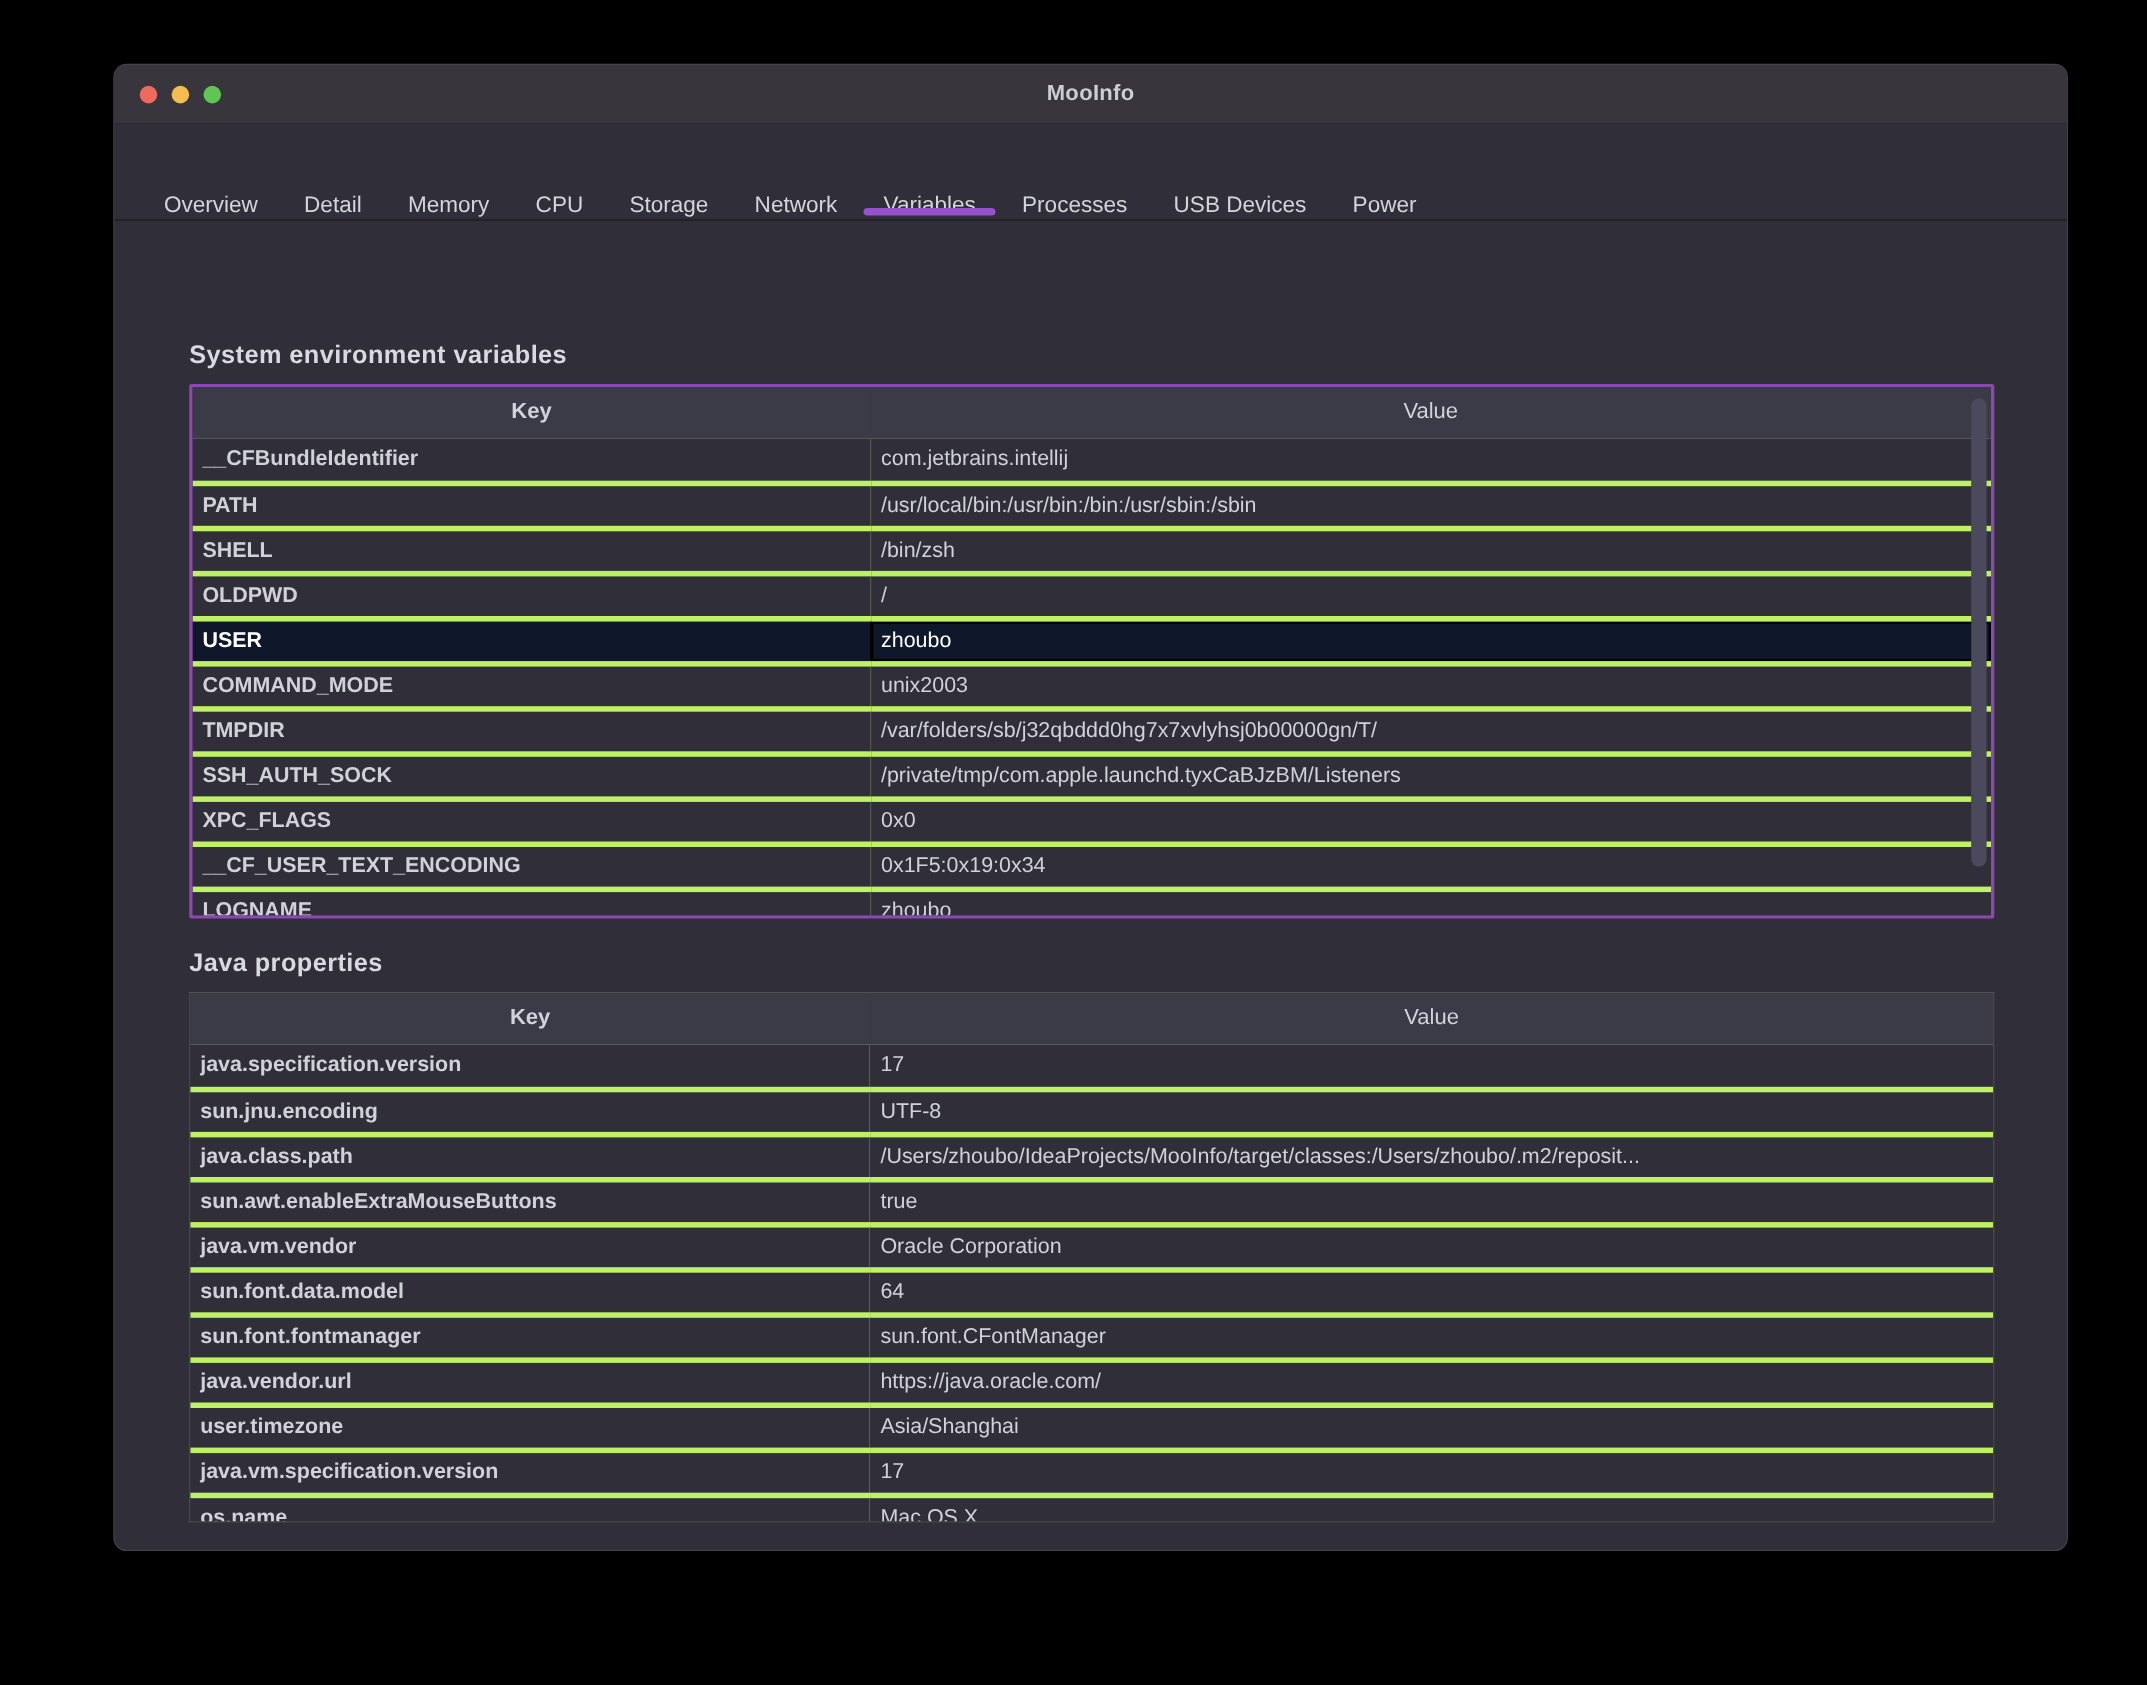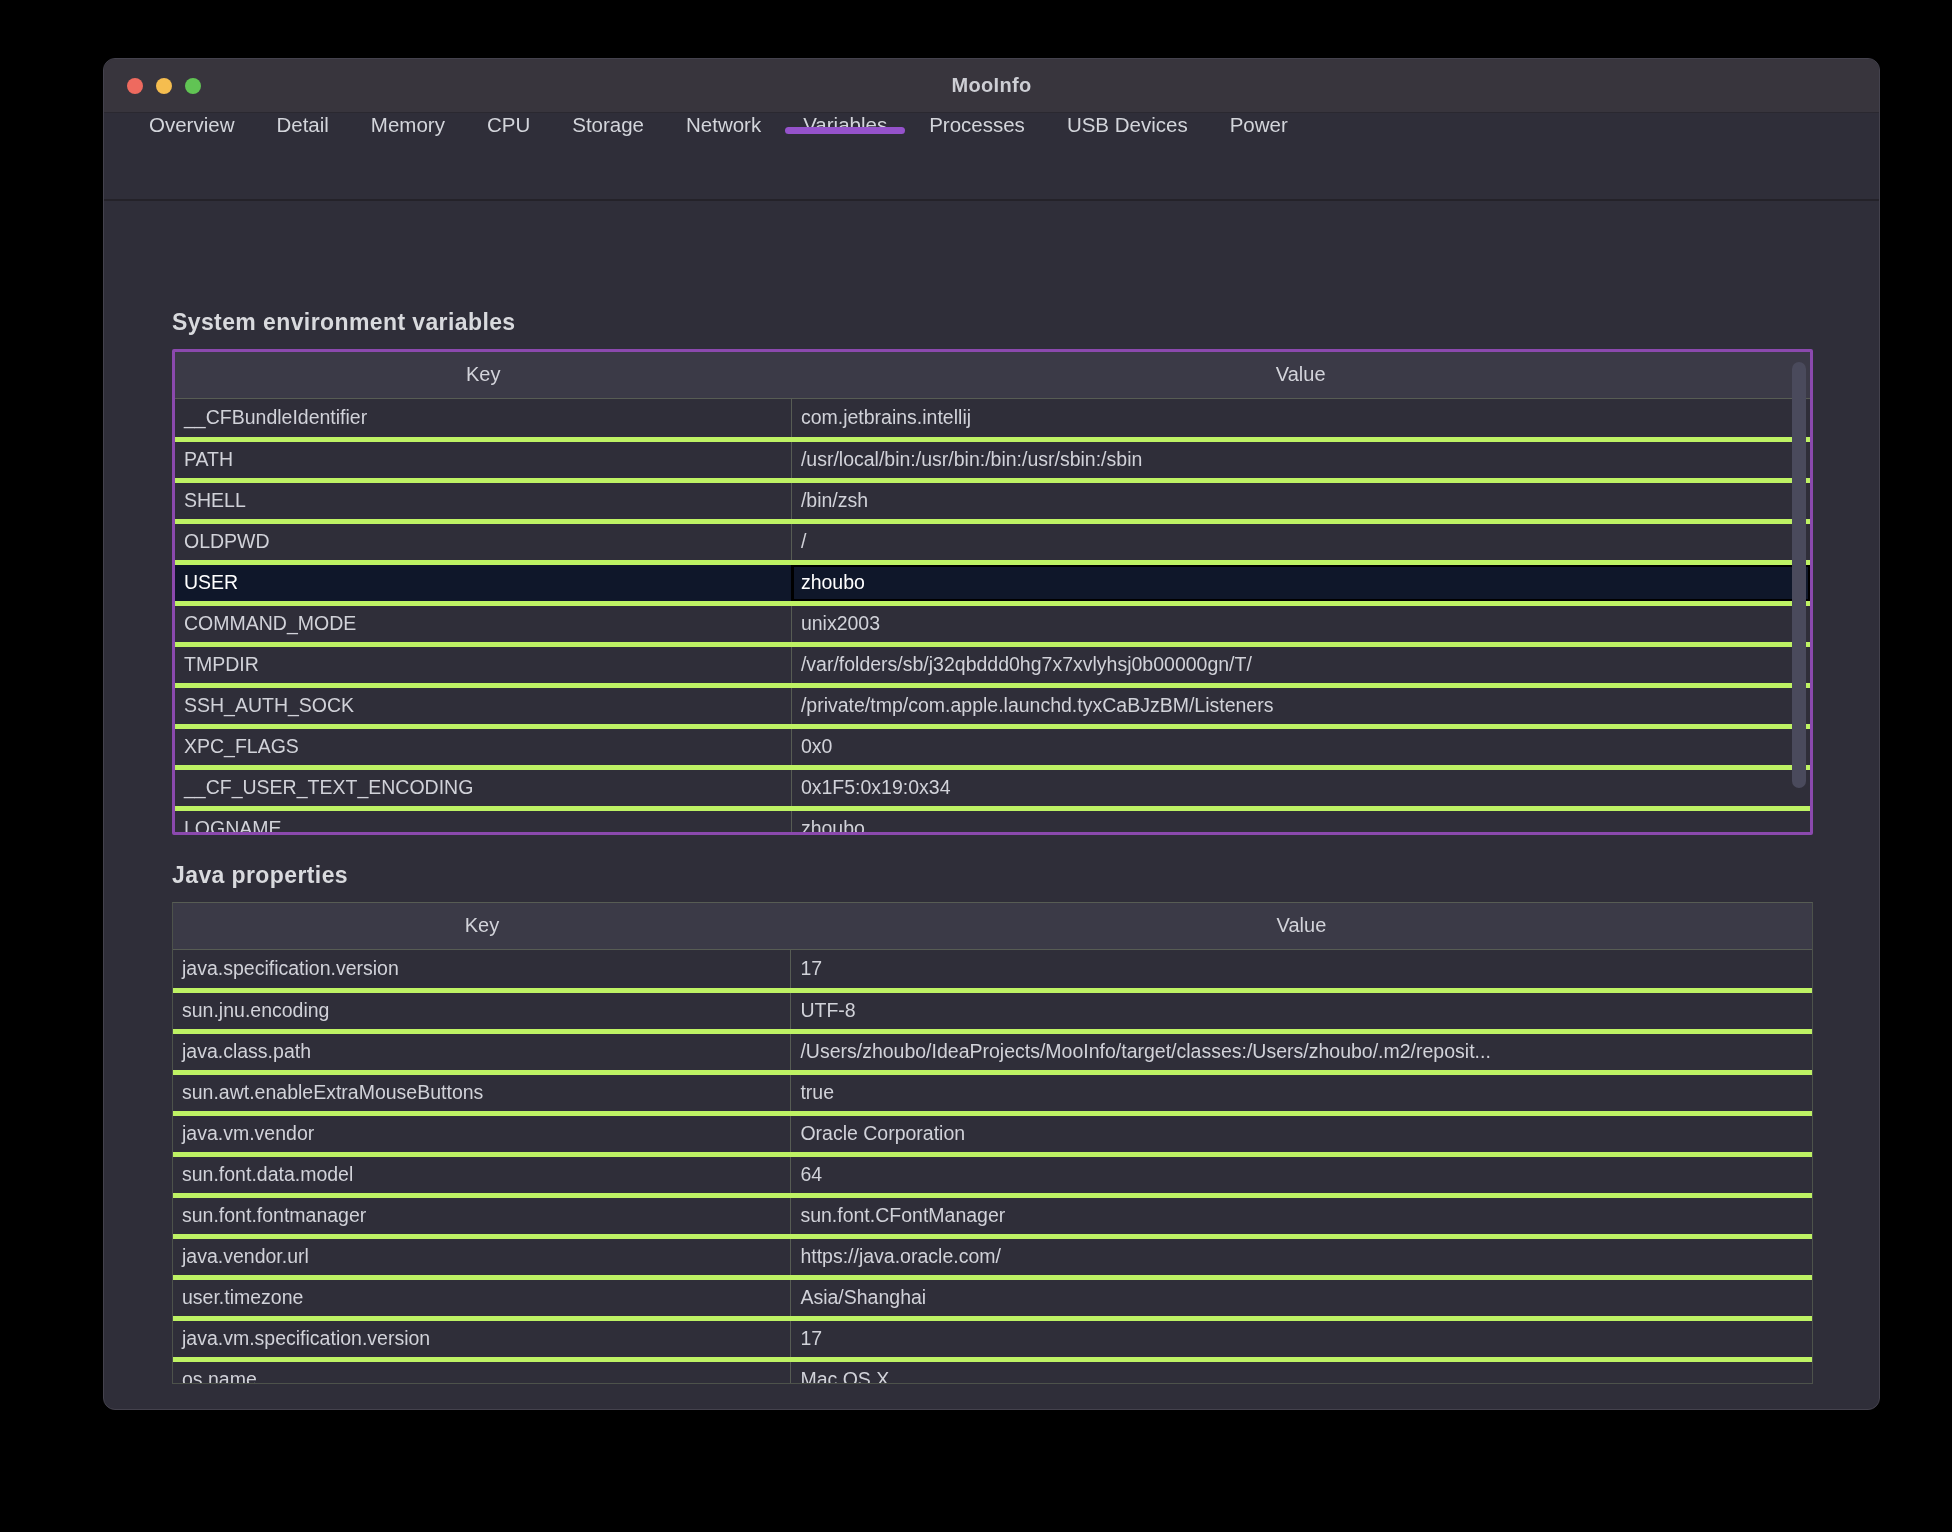--- a/index.html
+++ b/index.html
@@ -18,21 +18,21 @@
   }
   .traffic { position:absolute; left:23px; top:0; height:100%; display:flex; align-items:center; gap:13px; }
   .dot { width:16px; height:16px; border-radius:50%; }
   .dot.red { background:#ee6a5f; }
   .dot.yellow { background:#f5bd4f; }
   .dot.green { background:#61c454; }
   .window-title { color:#cdced4; font-weight:bold; font-size:20px; letter-spacing:.3px; }
 
   
   .tabbar {
-    height:88px; display:flex; align-items:flex-start; padding:0 24px;
+    height:88px; display:flex; align-items:flex-end; padding:0 24px;
     background:#2f2e39; border-bottom:2px solid #242229;
   }
   .tab {
     font-size:20.5px; color:#d3d5db; padding:0 21px; display:flex; align-items:center;
     position:relative; white-space:nowrap; cursor:default;
   }
   .tab.active::after {
     content:""; position:absolute; left:3px; right:3px; bottom:3px; height:7px;
     border-radius:3.5px; background:#9552cb;
   }
@@ -45,21 +45,21 @@
   th {
     background:#3b3a47; color:#d2d3da; font-weight:normal; font-size:20px;
     height:46px; text-align:center; border-bottom:1px solid #575c54;
   }
   td {
     height:41px; font-size:19.5px; color:#d1d2d9; padding:0 8px 0 9px;
     border-bottom:5px solid #bef264; overflow:hidden; white-space:nowrap;
     text-overflow:clip; background:#2f2e39;
   }
   td.key { border-right:1px solid #575c54; }
-  th.key, td.key { width:37.7%; }
+  th.key, td.key { width:37.7%;font-weight:bold; }
   tr.selected td { background:#0f172a; color:#ffffff; }
   tr.selected td.key { border-right-color:#000; }
   tr.selected td.val { box-shadow: inset 0 0 0 2px #000; }
 
   .env-table-wrap {
     margin-top:13px; height:486px; border:3px solid #8b49ae; border-radius:2px;
     overflow:hidden; position:relative; background:#2f2e39;
   }
   .java-table-wrap {
     margin-top:13px; height:482px; border:1px solid #4d524b; border-top-color:#575c54;

